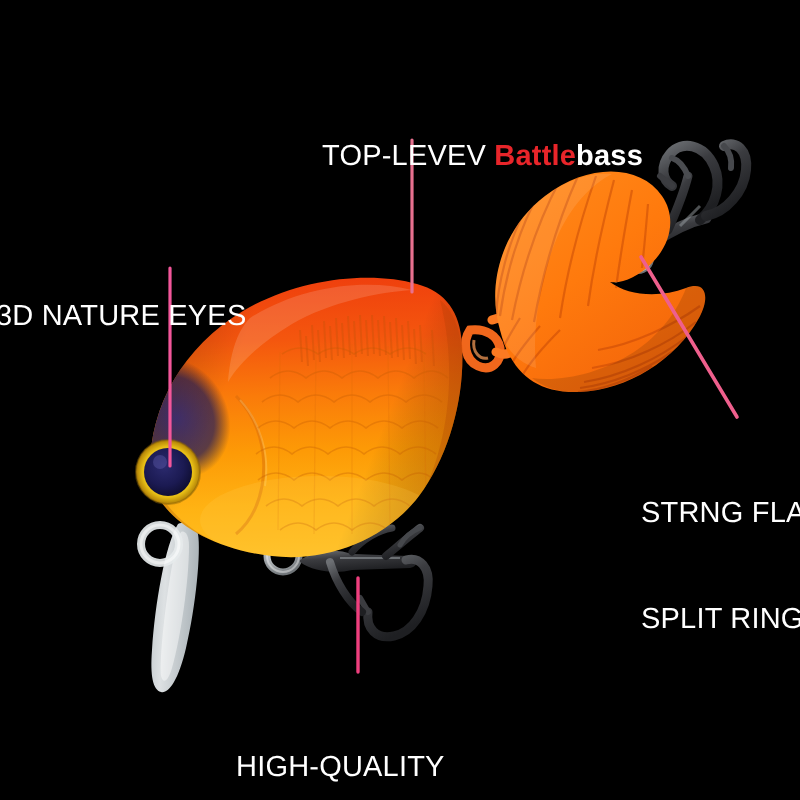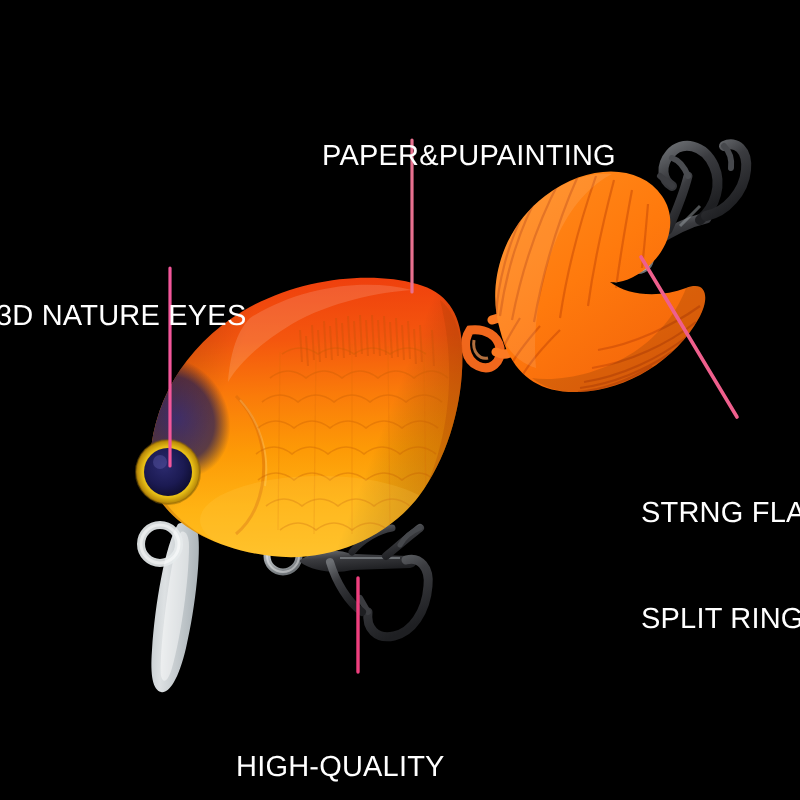--- a/index.html
+++ b/index.html
@@ -312,21 +312,21 @@
 
     <g stroke-linecap="round">
       <line x1="170" y1="268" x2="170" y2="466" stroke="#f2569a" stroke-width="3.2"></line>
       <line x1="412" y1="140" x2="412" y2="292" stroke="#e8718f" stroke-width="3.2"></line>
       <line x1="641" y1="257" x2="737" y2="417" stroke="#ef5f8d" stroke-width="3.6"></line>
       <line x1="358" y1="578" x2="358" y2="672" stroke="#ef3f7e" stroke-width="3.4"></line>
     </g>
   </svg>
 
   <div class="callout" id="label-top">
-    <span class="ln">PAPER&amp;PUPAINTING</span>
+    <span class="ln"><span>TOP-LEVEV </span><span class="brand-red">Battle</span><span class="brand-white">bass</span></span>
   </div>
 
   <div class="callout" id="label-eyes">
     <span class="ln">3D NATURE EYES</span>
   </div>
 
   <div class="callout" id="label-ring">
     <span class="ln">STRNG FLAT</span>
     <span class="ln">SPLIT RING</span>
   </div>

